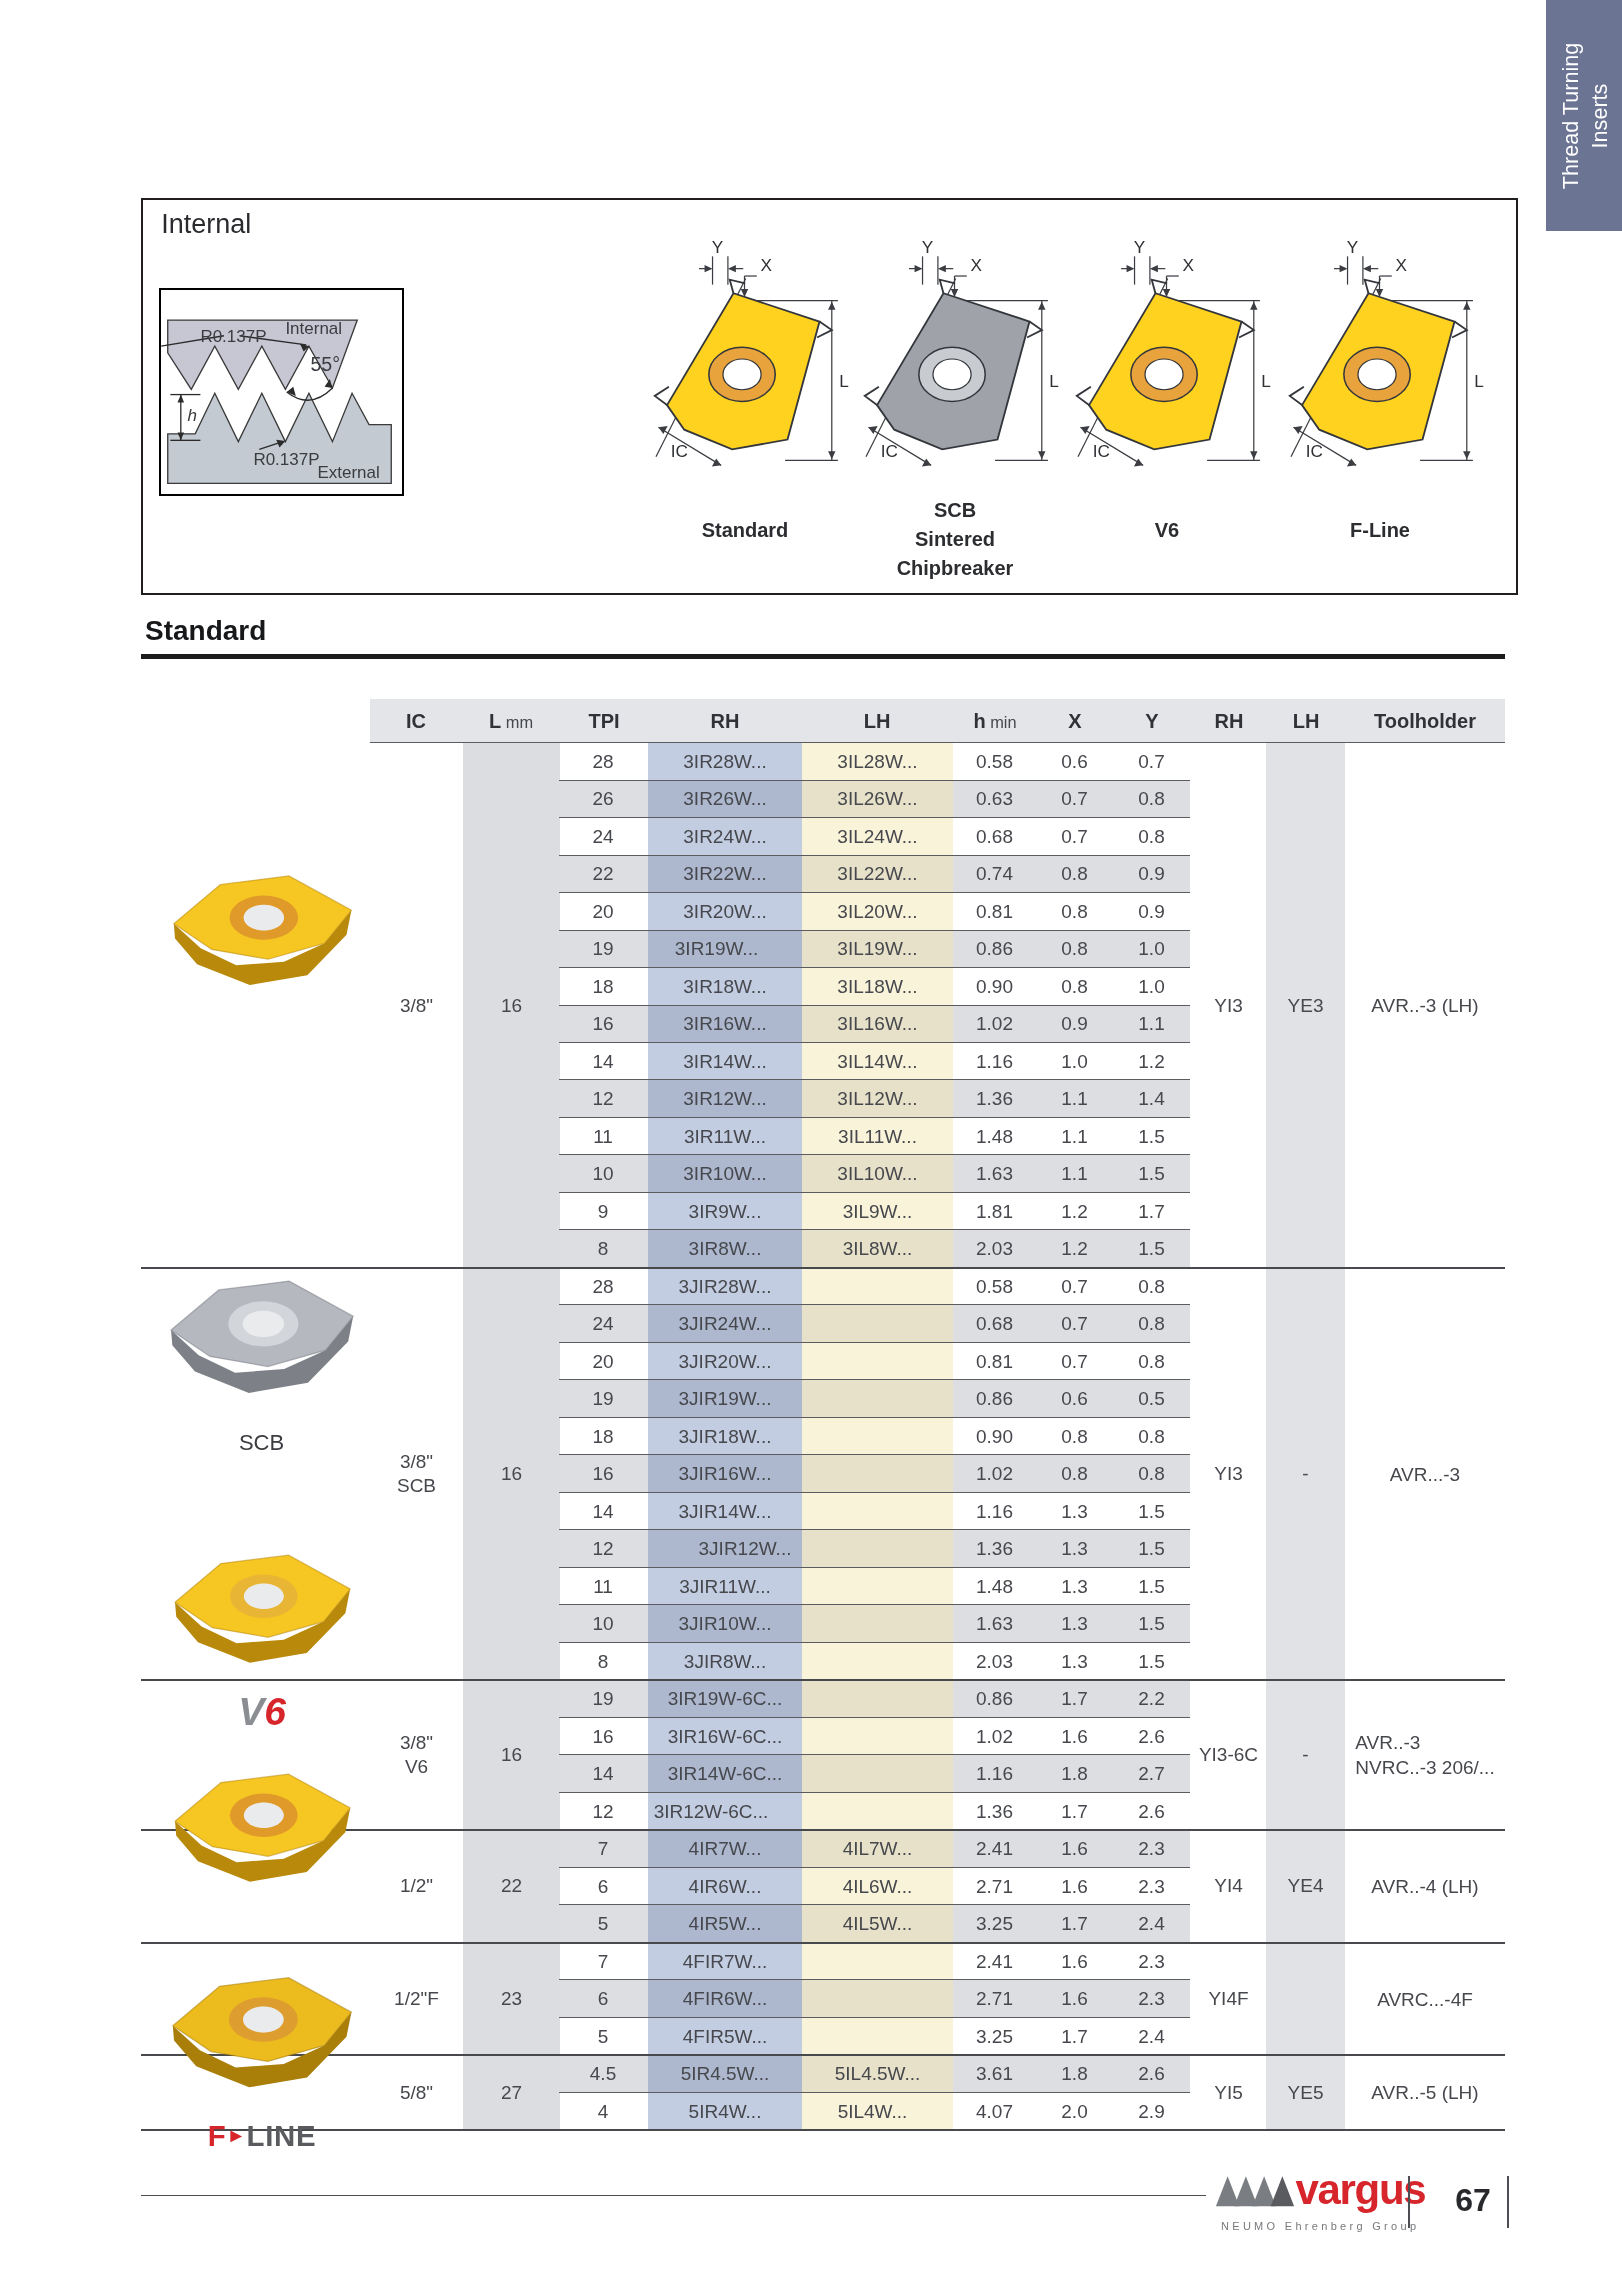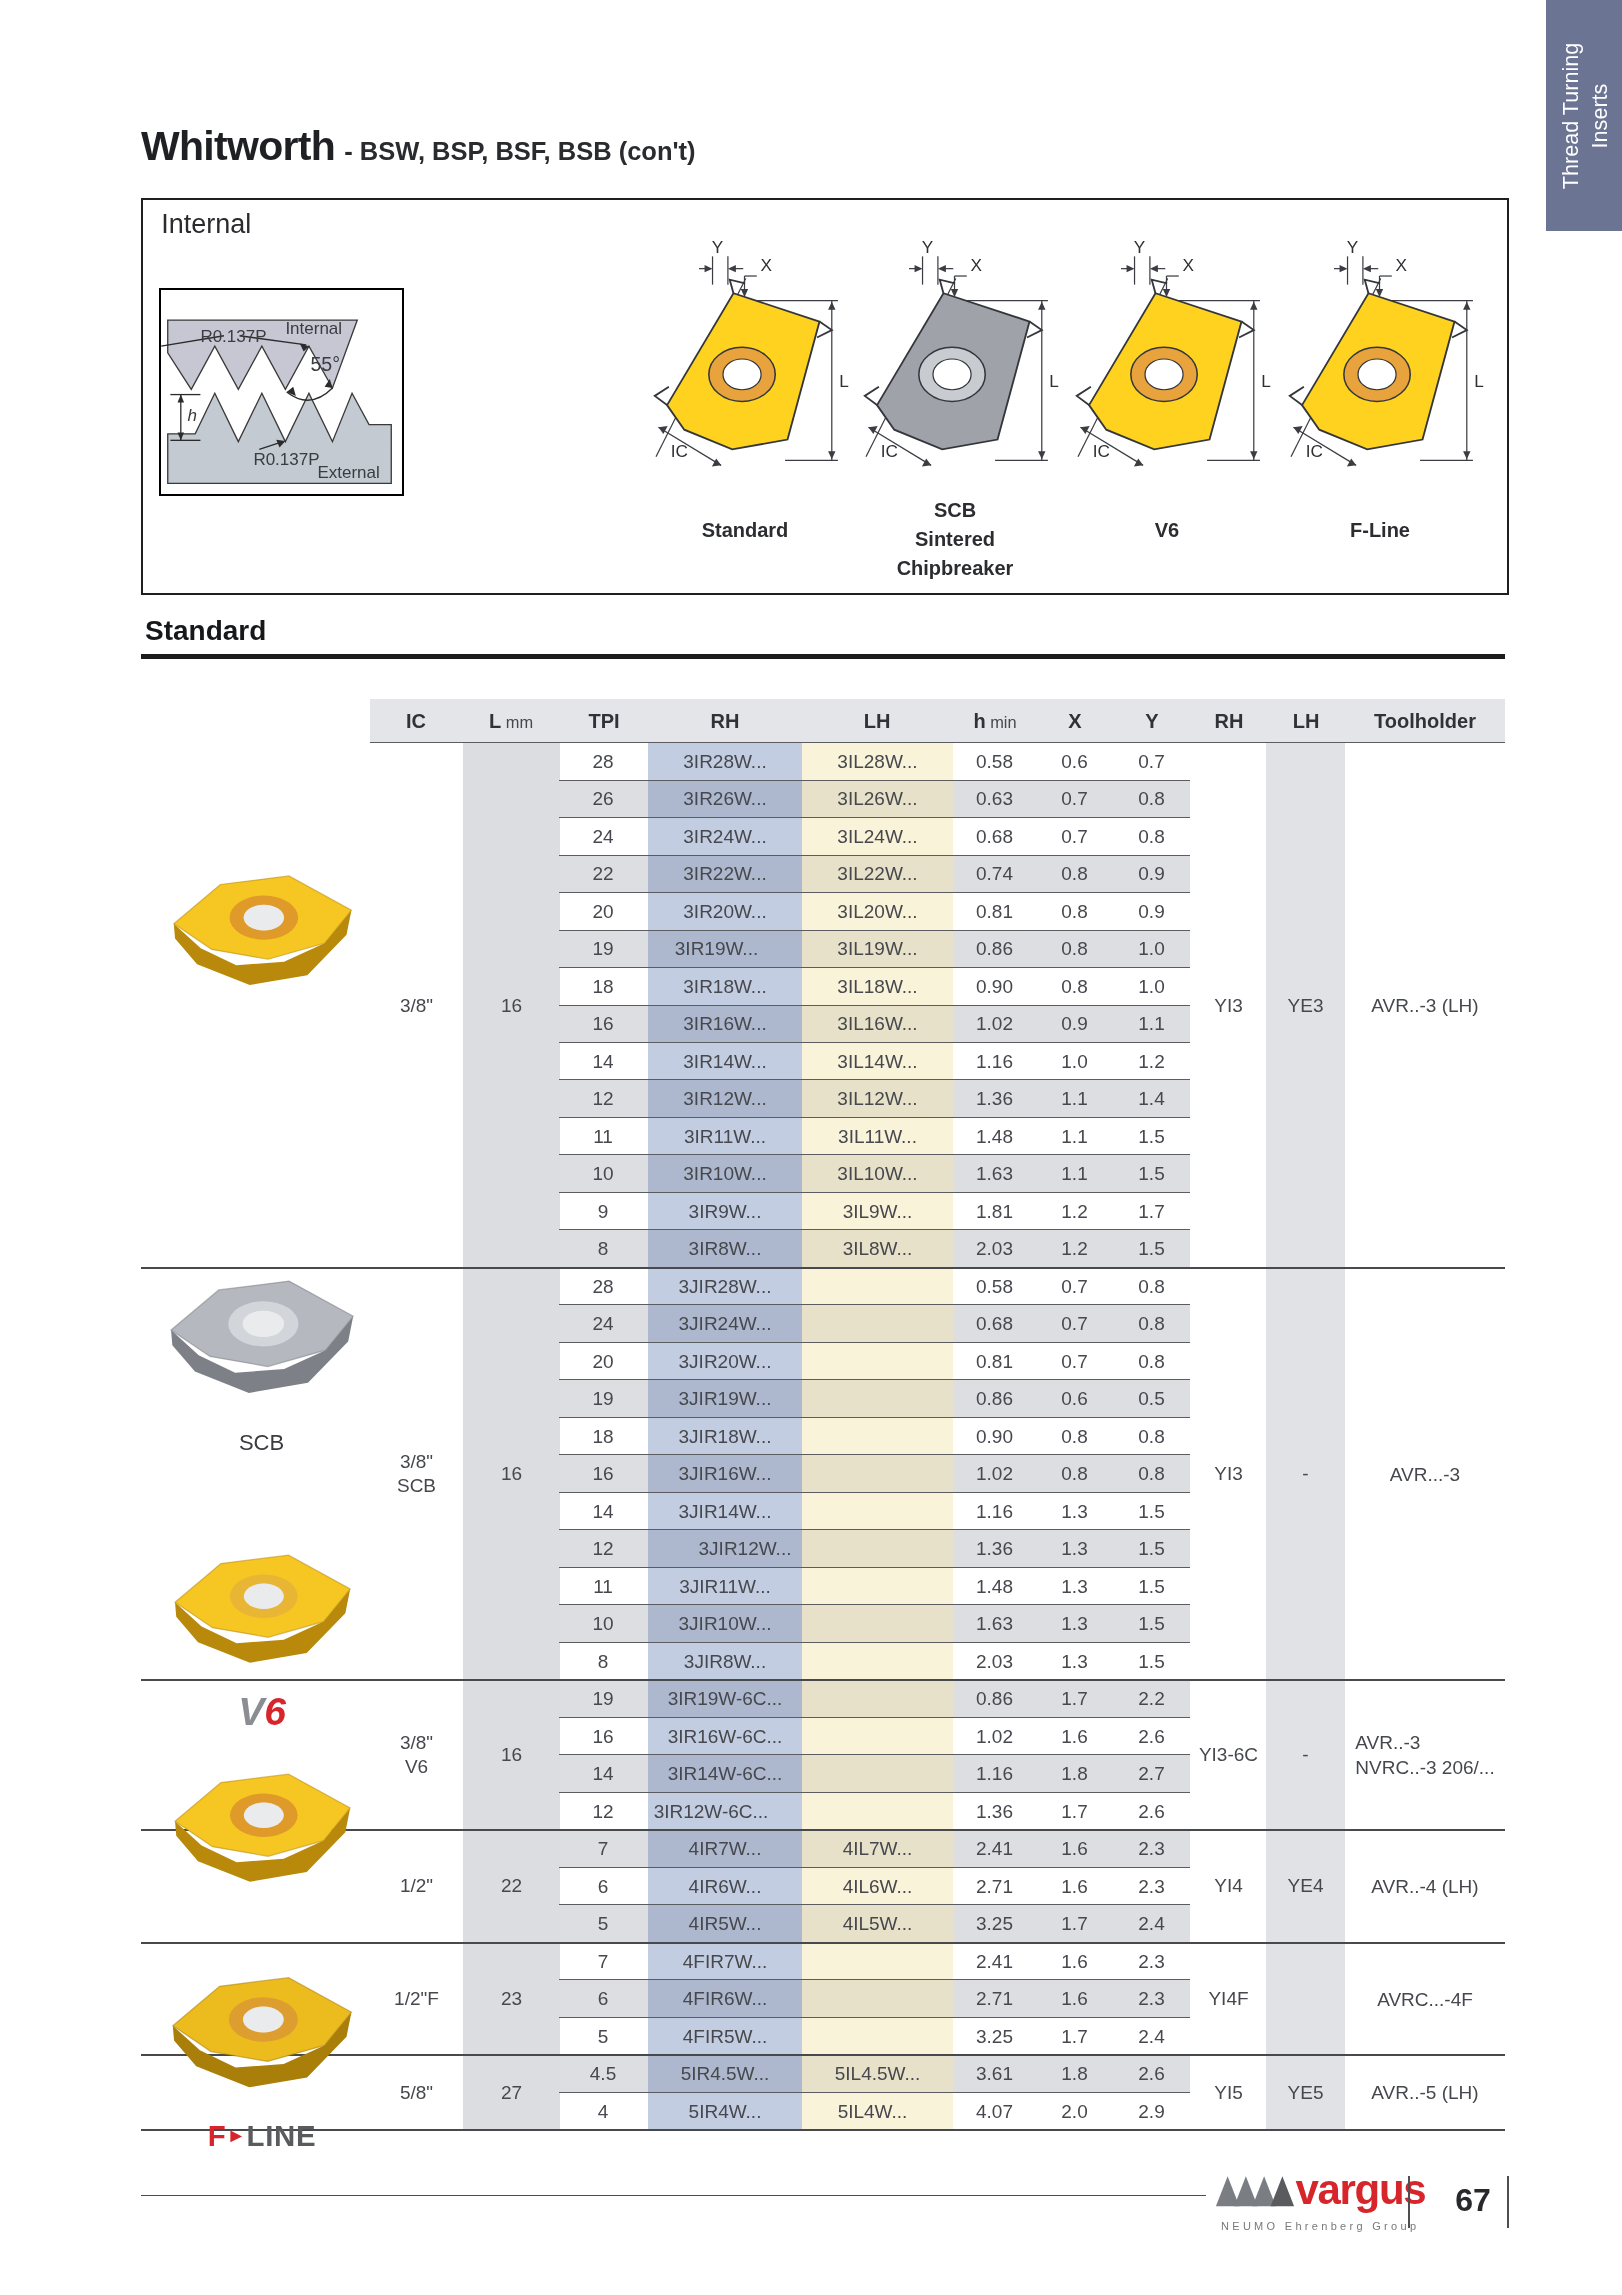--- a/index.html
+++ b/index.html
@@ -7,21 +7,21 @@
         font-family:"Liberation Sans",sans-serif;color:#2c2e33;}
   
   .side-tab{position:absolute;left:1546px;top:0;width:77px;height:231px;background:#6b7493;}
   .side-tab-inner{position:absolute;left:50%;top:50%;transform:translate(-50%,-50%) rotate(-90deg);
      white-space:nowrap;color:#fff;font-size:21.6px;line-height:29px;text-align:center;}
   
   .title-wrap{position:absolute;left:141px;top:123px;white-space:nowrap;}
   .title-main{font-size:41px;font-weight:800;color:#1f2023;letter-spacing:-0.7px;}
   .title-sub{font-size:25.5px;font-weight:600;color:#2a2b2e;margin-left:9.2px;}
   
-  .internal-panel{position:absolute;left:141px;top:198px;width:1364px;height:393px;border:2px solid #221e1f;background:#fff;}
+  .internal-panel{position:absolute;left:141px;top:198px;width:1364px;height:393px;border:2px solid #221e1f;background:#fff;padding-left:9px;}
   .ib-title{position:absolute;left:18.3px;top:9.2px;font-size:27px;color:#2a2b2e;}
   .profile-box{position:absolute;left:16.4px;top:88px;width:241px;height:204px;border:2px solid #000;background:#fff;}
   .plabel{position:absolute;font-size:17px;color:#3a3c40;white-space:nowrap;}
   .defined{position:absolute;left:18.3px;top:306px;font-size:20px;line-height:27.5px;color:#232427;}
   .variant-fig-wrap{position:absolute;top:36px;width:209px;height:357px;}
   .variant-fig{position:absolute;left:0;top:0;width:209px;height:262px;}
   .variant-caption{position:absolute;left:-13px;top:280px;width:236px;text-align:center;
       font-size:20px;line-height:29px;font-weight:600;color:#2c2d30;}
   
   .section-title{position:absolute;left:145px;top:615px;font-size:28px;font-weight:800;color:#17181a;}
@@ -67,23 +67,20 @@
 
 <div class="page">
 
   <div class="side-tab">
     <div class="side-tab-inner">
       <div>Thread Turning</div>
       <div>Inserts</div>
     </div>
   </div>
 
-  <div class="title-wrap">
-    <span class="title-main">Whitworth</span><span class="title-sub">- BSW, BSP, BSF, BSB (con't)</span>
-  </div>
 
   <div class="internal-panel">
     <div class="ib-title">Internal</div>
 
     <div class="profile-box">
       <svg viewBox="0 0 362 306" width="237" height="200">
         <path d="M10,46 H300 L262,150 L226,86 L190,152 L154,86 L118,152 L82,86 L46,152 L10,96 Z" fill="#c7c7d4" stroke="#3a3a3a" stroke-width="2"></path>
         <path d="M10,296 H352 V206 L318,206 L292,158 L262,232 L226,158 L190,232 L154,158 L118,232 L82,158 L52,220 L10,220 Z" fill="#c3cad2" stroke="#3a3a3a" stroke-width="2"></path>
         <line x1="30" y1="160" x2="30" y2="230" stroke="#2b2b2b" stroke-width="2"></line>
         <path d="M30,160 l-5,12 h10 z" fill="#2b2b2b"></path>

